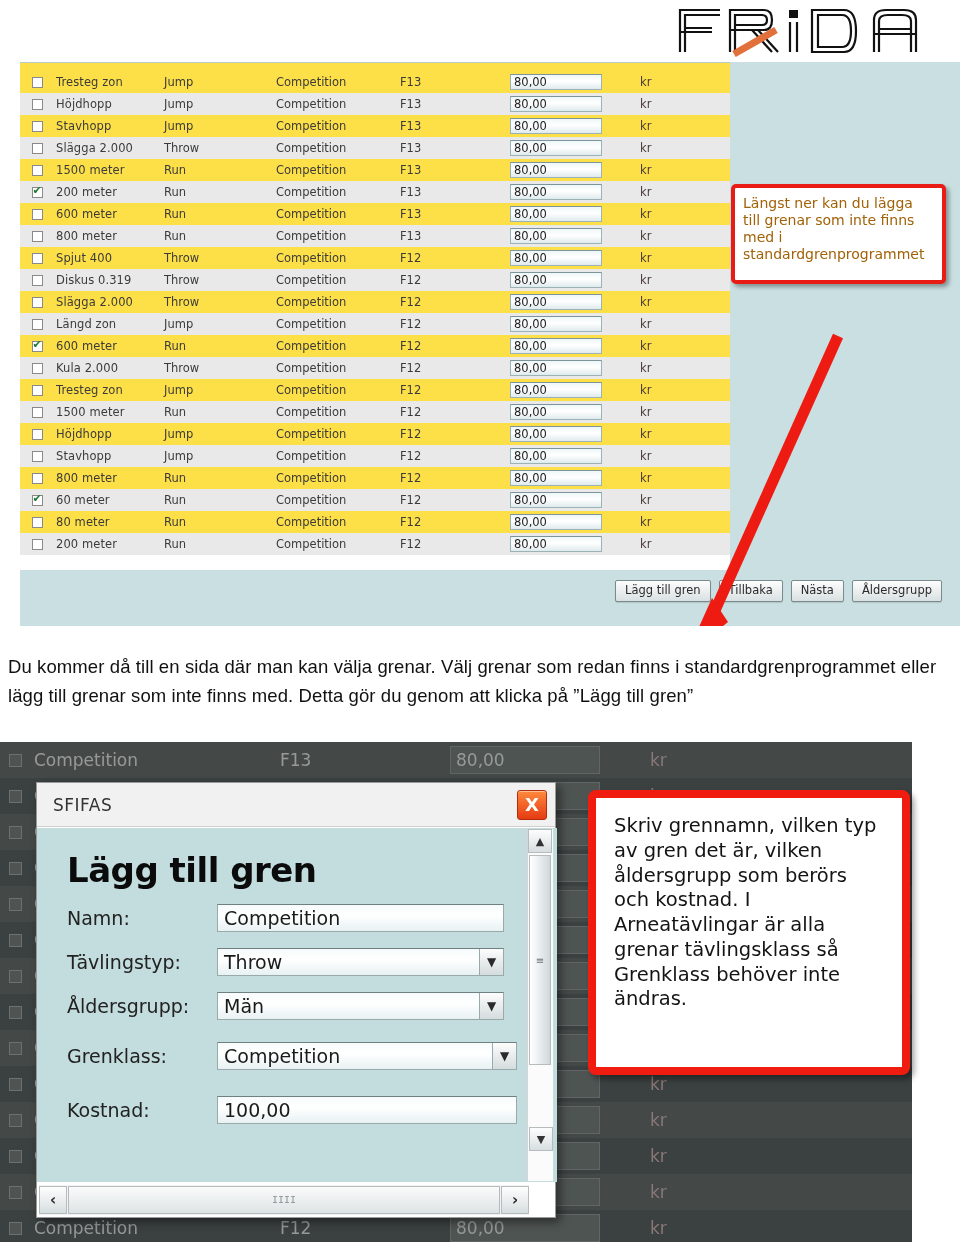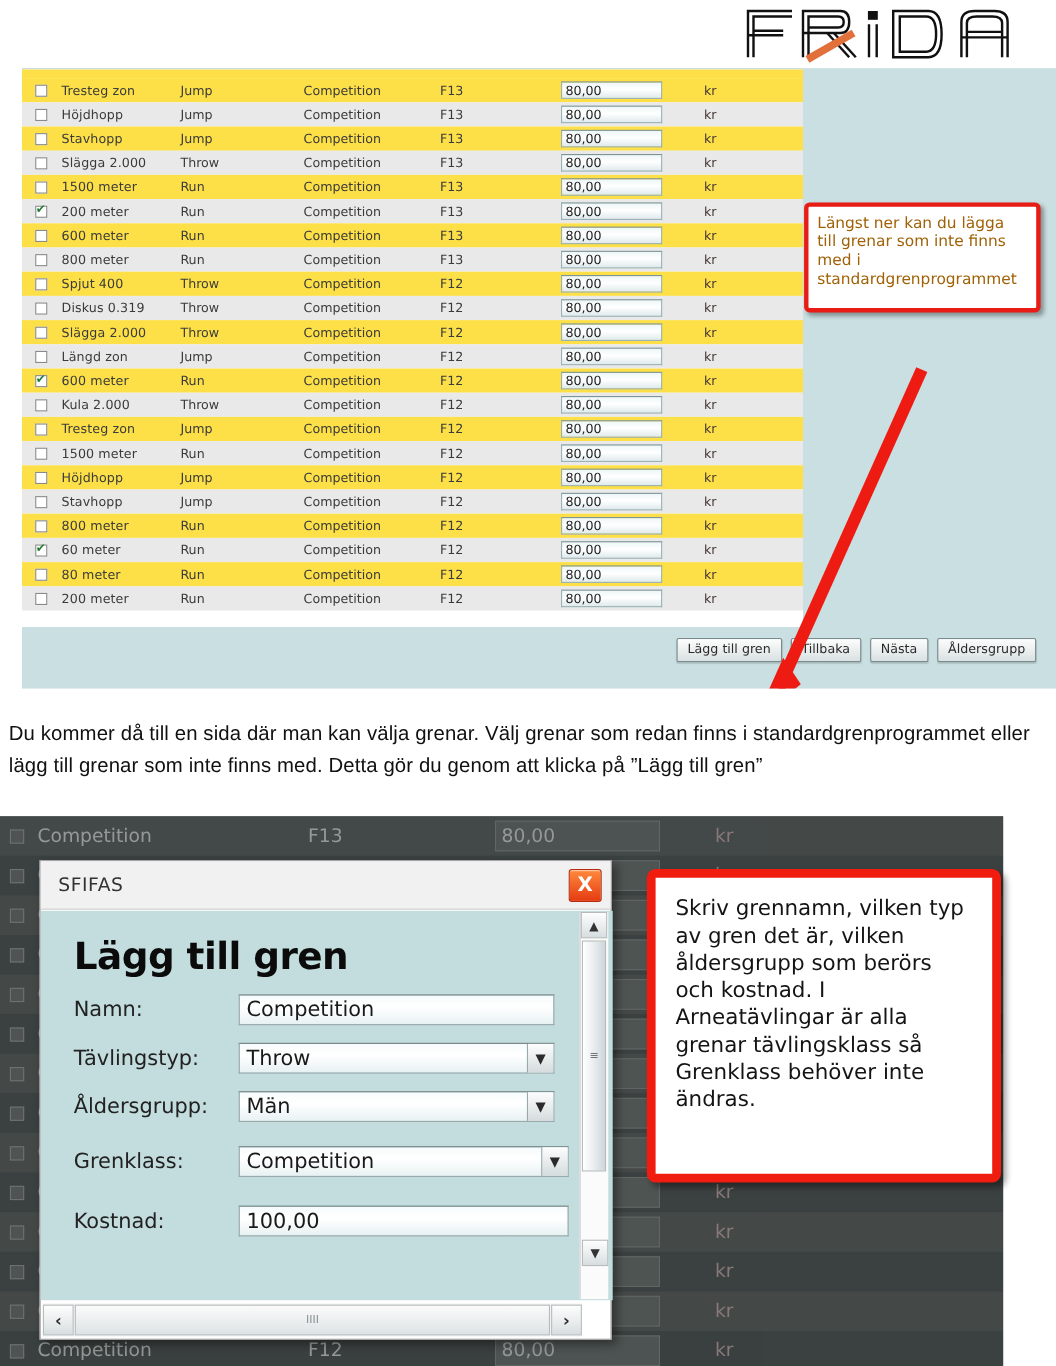--- a/index.html
+++ b/index.html
@@ -172,21 +172,21 @@
     font-size:10px; color:#6d7578; letter-spacing:0;
   }
   #hscroll {
     position:absolute; left:2px; bottom:2px; width:490px; height:30px;
     background:#f3f3f3; display:flex; align-items:center;
   }
   #htrack {
     flex:1; height:28px; margin:0 1px;
     background:linear-gradient(#fafafa,#eceff0 50%,#dde3e4);
     border:1px solid #b6bcbd; display:flex; align-items:center; justify-content:center;
-    font-size:10px; color:#8a9093;
+    font-size:10px; color:#8a9093;font-family:Liberation Mono, monospace;
   }
   .hbtn { width:28px; height:28px; background:linear-gradient(#fdfdfd,#e9edee 55%,#d7dedf);
           border:1px solid #b6bcbd; display:flex; align-items:center; justify-content:center;
           font-size:15px; font-weight:bold; color:#2c2c2c; }
 
   
   #callout2 {
     position:absolute; left:588px; top:790px; width:322px; height:285px;
     background:#ffffff; border:8px solid #f01c10; border-radius:8px;
     box-shadow:4px 4px 6px rgba(0,0,0,.4);

